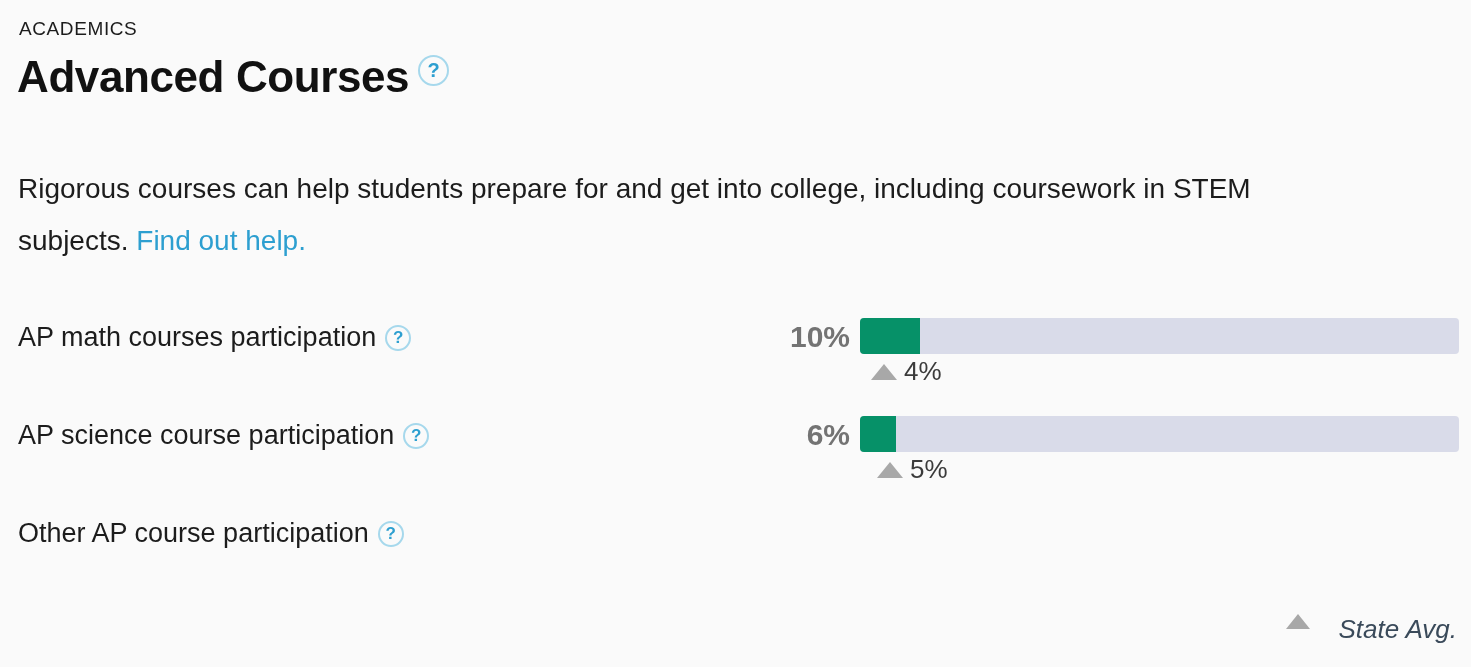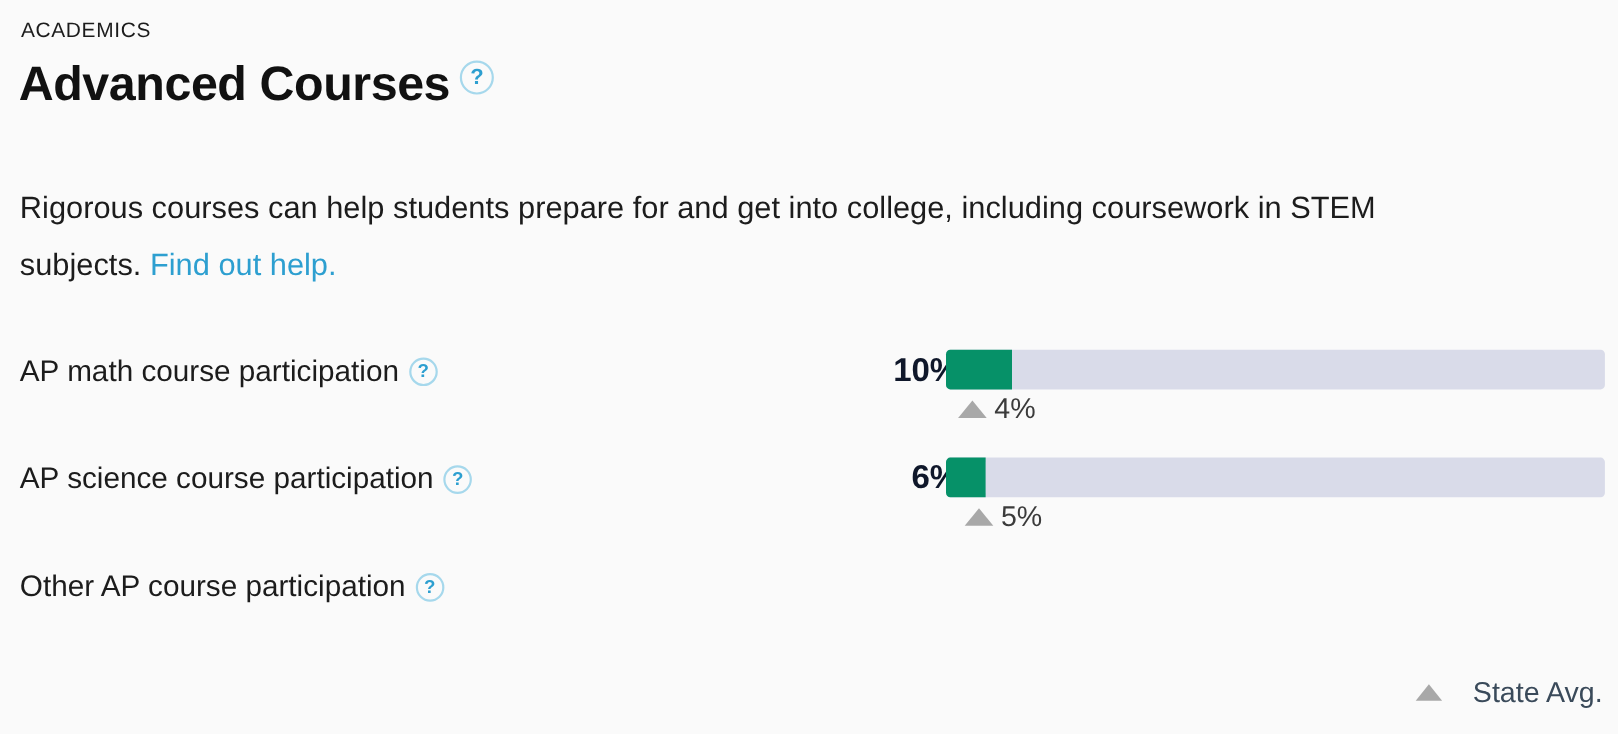--- a/index.html
+++ b/index.html
@@ -116,27 +116,27 @@
     display: flex;
     align-items: center;
     gap: 9px;
     font-size: 27px;
     color: #1c1c1c;
     white-space: nowrap;
   }
 
   .metric-value {
     position: absolute;
-    left: 682px;
+    left: 660px;
     top: 14px;
     width: 190px;
     text-align: right;
     font-size: 30px;
     font-weight: 700;
-    color: #0f172a;
+    color: #737373;
   }
 
   .bar-area {
     position: absolute;
     left: 860px;
     top: 0;
     width: 599px;
     height: 98px;
   }
   .bar-track {
@@ -177,22 +177,22 @@
     color: #3b3b3b;
     white-space: nowrap;
   }
 
   
   .legend {
     position: absolute;
     right: 14px;
     top: 614px;
     display: flex;
-    align-items: center;
     gap: 28px;
+    font-style: italic;
   }
   .legend .tri {
     border-left: 12px solid transparent;
     border-right: 12px solid transparent;
     border-bottom: 15px solid #a8a8a8;
   }
   .legend-text {
     font-size: 26px;
     color: #3a4a5a;
     white-space: nowrap;
@@ -211,21 +211,21 @@
   </div>
 
   <div class="desc">
     <span>Rigorous courses can help students prepare for and get into college, including coursework in STEM subjects. </span><a class="link">Find out help.</a>
   </div>
 
   <div class="rows">
 
     <div class="metric-row">
       <div class="metric-label">
-        <span>AP math course participation</span>
+        <span>AP math courses participation</span>
         <span class="help-icon sm">?</span>
       </div>
       <div class="metric-value">10%</div>
       <div class="bar-area">
         <div class="bar-track">
           <div class="bar-fill" style="width: 59.9px;"></div>
         </div>
         <div class="avg-marker" style="left: 23.96px;">
           <span class="tri"></span>
           <span class="avg-text">4%</span>

